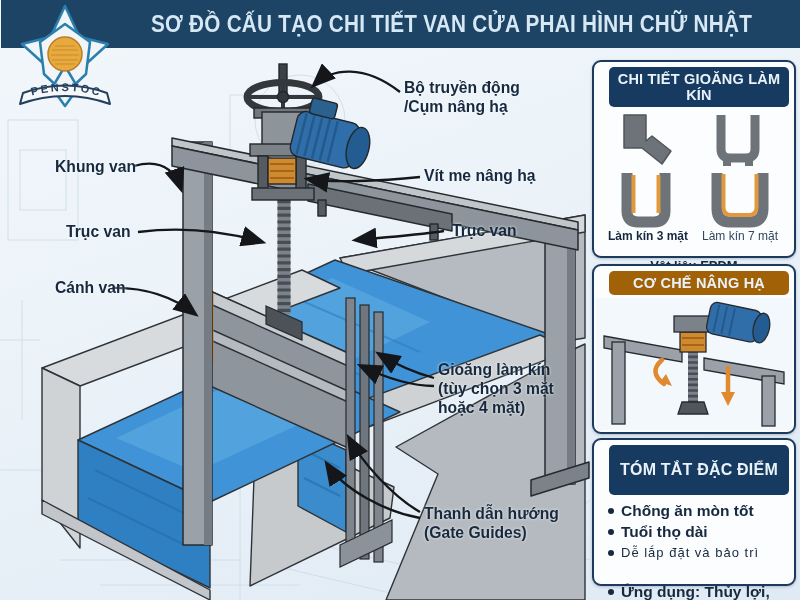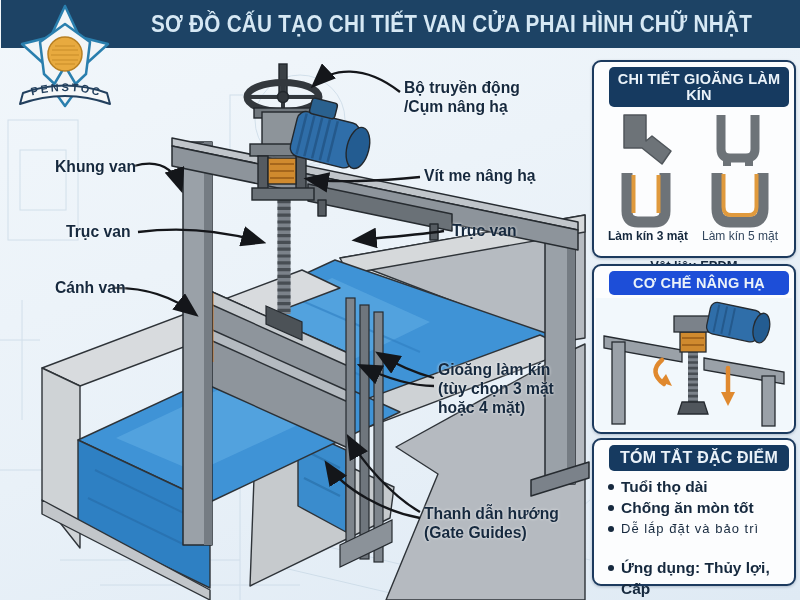--- a/index.html
+++ b/index.html
@@ -30,23 +30,23 @@
          text-align:center;letter-spacing:.2px;transform-origin:center;}
   #panel-seal{top:60px;height:198px;}
   #panel-seal .phead{background:#163a60;font-size:14.5px;padding:4px 0;}
   #seal-grid{display:grid;grid-template-columns:1fr 1fr;justify-items:center;
              padding:4px 8px 0 8px;row-gap:2px;}
   .seal-cap{font-size:12px;color:#16293e;text-align:center;margin-top:-2px;}
   .cap-bold{font-weight:bold;}
   .cap-light{color:#33475e;}
   #seal-material{text-align:center;font-weight:bold;font-size:13px;color:#16293e;margin-top:15px;}
   #panel-mech{top:264px;height:170px;}
-  #panel-mech .phead{background:#1d4ed8;font-size:14.5px;padding:4px 0;}
+  #panel-mech .phead{background:#a16207;font-size:14.5px;padding:4px 0;}
   #panel-sum{top:438px;height:148px;}
-  #panel-sum .phead{background:#163a60;font-size:16px;padding:4px 0;}
+  #panel-sum .phead{background:#163a60;font-size:16px;padding:16px 0;}
   #sum-list{list-style:none;margin:6px 0 0 0;padding:0 8px 0 14px;}
   #sum-list li{position:relative;padding-left:13px;color:#16293e;}
   #sum-list li:before{content:"";position:absolute;left:0;top:7px;width:6px;height:6px;
                       border-radius:50%;background:#16293e;}
   .b-bold{font-weight:bold;font-size:15.5px;line-height:1.35;}
   .b-light{font-size:13px;letter-spacing:1px;line-height:1.5;color:#23374c;}
   .b-gap{margin-top:20px;}
 </style>
 </head>
 <body>
@@ -226,21 +226,21 @@
     <svg width="72" height="58" viewBox="0 0 60 58">
       <path d="M9,2 V40 q0,11 11,11 h16 q11,0 11,-11 V2" fill="none" stroke="#6d7378" stroke-width="11"></path>
       <line x1="15.5" y1="4" x2="15.5" y2="42" stroke="#e09a3d" stroke-width="4"></line>
       <line x1="40.5" y1="4" x2="40.5" y2="42" stroke="#e09a3d" stroke-width="4"></line>
     </svg>
     <svg width="72" height="58" viewBox="0 0 60 58">
       <path d="M7,2 V38 q0,13 13,13 h20 q13,0 13,-13 V2" fill="none" stroke="#6d7378" stroke-width="11"></path>
       <path d="M13.5,3 V36 q0,8 8,8 h17 q8,0 8,-8 V3" fill="none" stroke="#e09a3d" stroke-width="4"></path>
     </svg>
     <div class="seal-cap cap-bold">Làm kín 3 mặt</div>
-    <div class="seal-cap cap-light">Làm kín 5 mặt</div>
+    <div class="seal-cap cap-light">Làm kín 7 mặt</div>
   </div>
   <div id="seal-material">Vật liệu EPDM</div>
 </div>
 
 <div id="panel-mech" class="panel">
   <div class="phead">CƠ CHẾ NÂNG HẠ</div>
   <svg width="196" height="132" viewBox="0 0 196 132" style="display:block;margin:3px auto 0 auto;">
     <rect x="0" y="0" width="196" height="132" fill="#f2f8fc"></rect>
     <g stroke="#262b30" stroke-width="1.3">
       <polygon points="8,38 86,52 86,64 8,50" fill="#9aa1a8"></polygon>
@@ -265,18 +265,18 @@
       <polygon points="64,84 76,88 70,76" fill="#e0892e" stroke="none"></polygon>
       <path d="M132,70 v26"></path>
       <polygon points="125,94 139,94 132,108" fill="#e0892e" stroke="none"></polygon>
     </g>
   </svg>
 </div>
 
 <div id="panel-sum" class="panel">
   <div class="phead">TÓM TẮT ĐẶC ĐIỂM</div>
   <ul id="sum-list">
+    <li class="b-bold">Chống ăn mòn tốt</li>
     <li class="b-bold">Tuổi thọ dài</li>
-    <li class="b-bold">Chống ăn mòn tốt</li>
     <li class="b-light">Dễ lắp đặt và bảo trì</li>
     <li class="b-bold b-gap">Ứng dụng: Thủy lợi, Cấp</li>
   </ul>
 </div>
 
 </body></html>

